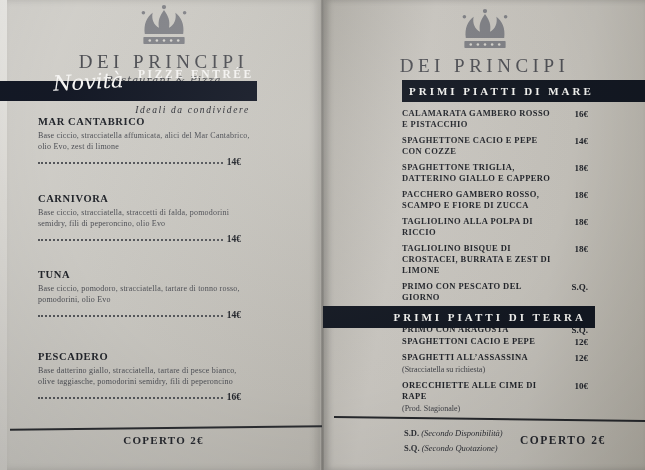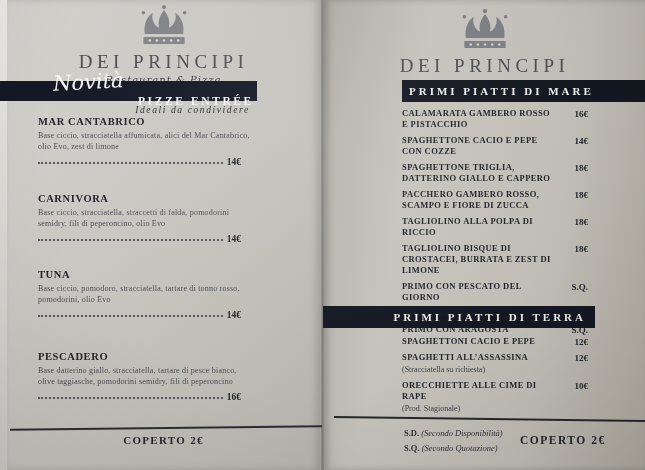--- a/index.html
+++ b/index.html
@@ -35,21 +35,21 @@
   .brand-tagline { font-family:"DejaVu Serif", serif; font-style:italic; font-size:10px; letter-spacing:1px; color:#3f4147; margin-top:1px; }
 
   
   .band-left { position:absolute; left:-7px; top:81px; width:257px; height:20px; background:#141926; }
   .novita {
     position:absolute; left:46px; top:70px; z-index:2;
     font-family:"DejaVu Serif", serif; font-style:italic;
     font-size:21px; color:#f6f5f3; transform:rotate(-3deg);
   }
   .pizze-title {
-    position:absolute; left:131px; top:91px; height:20px; line-height:20px; z-index:2;
+    position:absolute; left:131px; top:64px; height:20px; line-height:20px; z-index:2;
     color:#f4f3f1; font-size:11.5px; font-weight:bold; letter-spacing:2.6px;
   }
   .subtitle {
     position:absolute; left:103px; top:105px; width:165px; text-align:center;
     font-style:italic; font-size:9.5px; letter-spacing:1.6px; color:#2d2f36;
   }
 
   .pz-item { position:absolute; left:31px; width:215px; }
   .pz-name { font-size:10.5px; font-weight:bold; letter-spacing:.6px; color:#22252b; }
   .pz-desc { font-size:8px; line-height:10.5px; letter-spacing:.2px; color:#4c4e54; margin-top:4px; }

